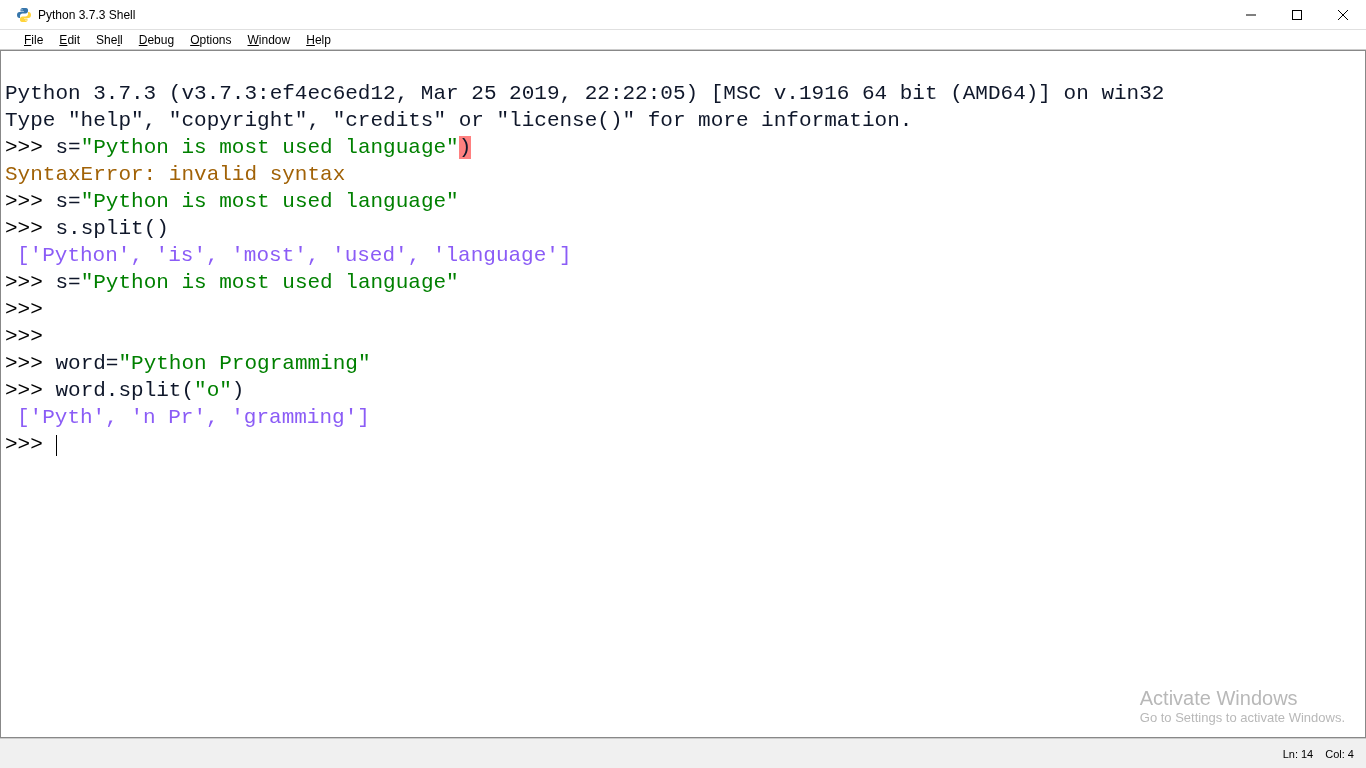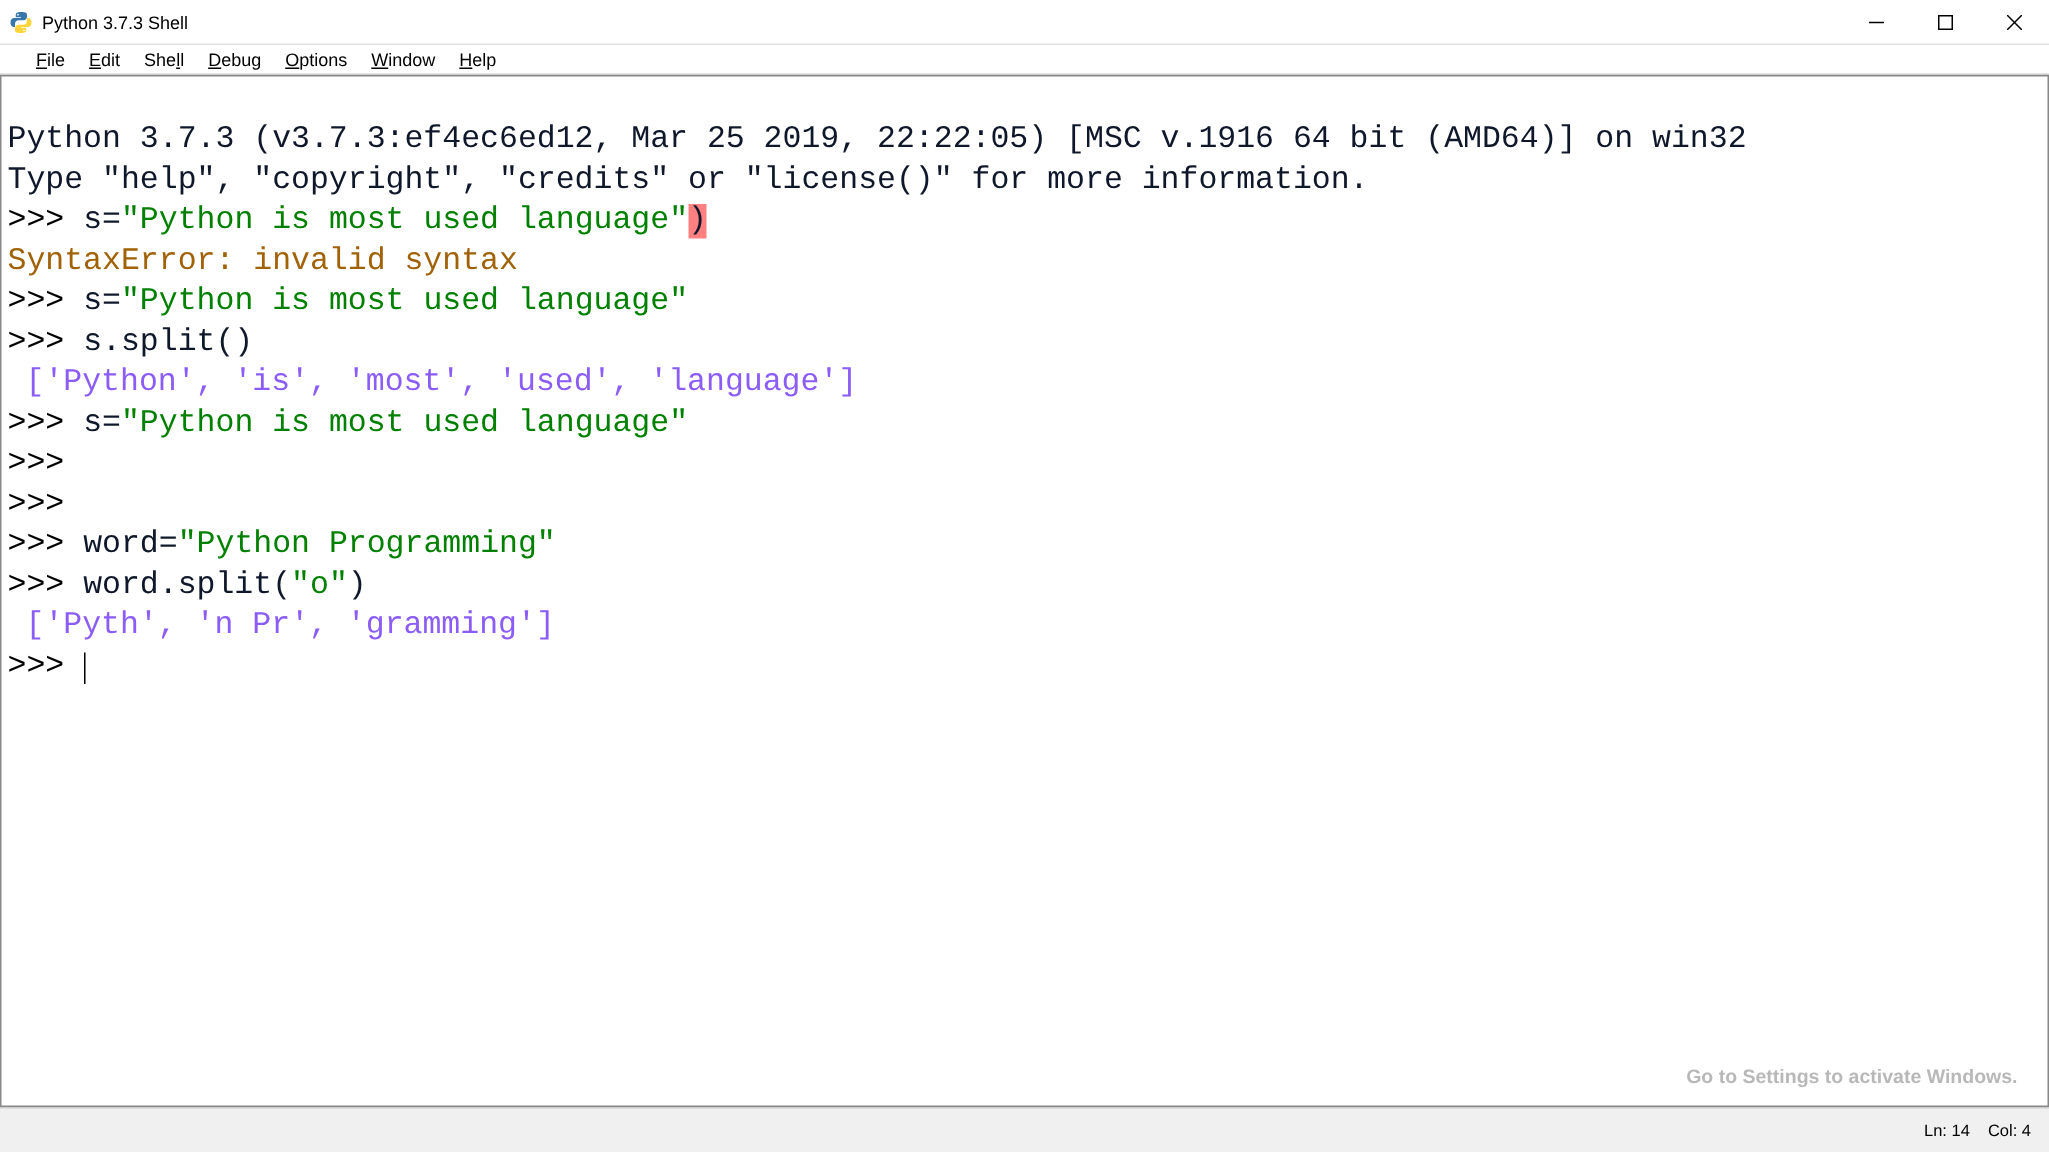--- a/index.html
+++ b/index.html
@@ -12,21 +12,21 @@
       overflow: hidden;
       display: flex;
       flex-direction: column;
     }
     .titlebar {
       height: 30px;
       background: #fff;
       border-bottom: 1px solid #e0e0e0;
       display: flex;
       align-items: center;
-      padding-left: 6px;
+      padding-left: 16px;
     }
     .titlebar-icon {
       width: 16px;
       height: 16px;
       margin-right: 6px;
       flex-shrink: 0;
     }
     .titlebar-title {
       flex: 1;
       font-size: 12px;
@@ -96,21 +96,21 @@
     }
     .watermark {
       position: absolute;
       right: 20px;
       bottom: 12px;
       color: #b8b8b8;
       text-align: left;
       pointer-events: none;
     }
     .watermark .wm1 { font-size: 20px; font-weight: 400; }
-    .watermark .wm2 { font-size: 13px; font-weight: 700; }
+    .watermark .wm2 { font-size: 13px; font-weight: 400; }
     .statusbar {
       height: 30px;
       background: #f0f0f0;
       border-top: 1px solid #ccc;
       display: flex;
       justify-content: flex-end;
       align-items: center;
       font-size: 11px;
       padding-right: 6px;
     }
@@ -171,20 +171,21 @@
 <span class="out">['Python', 'is', 'most', 'used', 'language']</span>
 <span class="prompt">&gt;&gt;&gt; </span><span class="kw-black">s</span><span class="kw-black">=</span><span class="str">"Python is most used language"</span>
 <span class="prompt">&gt;&gt;&gt; </span>
 <span class="prompt">&gt;&gt;&gt; </span>
 <span class="prompt">&gt;&gt;&gt; </span><span class="kw-black">word</span><span class="kw-black">=</span><span class="str">"Python Programming"</span>
 <span class="prompt">&gt;&gt;&gt; </span><span class="kw-black">word.split(</span><span class="str">"o"</span><span class="kw-black">)</span>
 <span class="out">['Pyth', 'n Pr', 'gramming']</span>
 <span class="prompt">&gt;&gt;&gt; </span><span class="caret"></span>
 </div>
   <div class="watermark">
+    <div class="wm1">Activate Windows</div>
     <div class="wm2">Go to Settings to activate Windows.</div>
   </div>
 </div>
 
 <div class="statusbar">
   <span class="cell">Ln: 14</span>
   <span class="cell">Col: 4</span>
 </div>
 
 </body></html>

